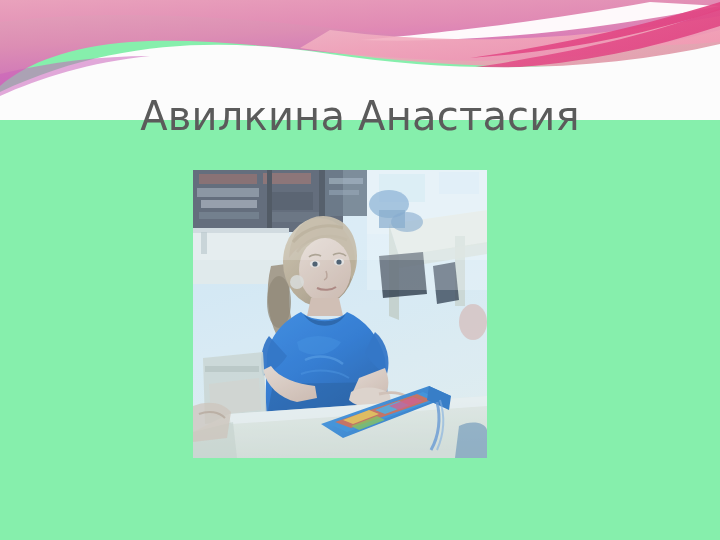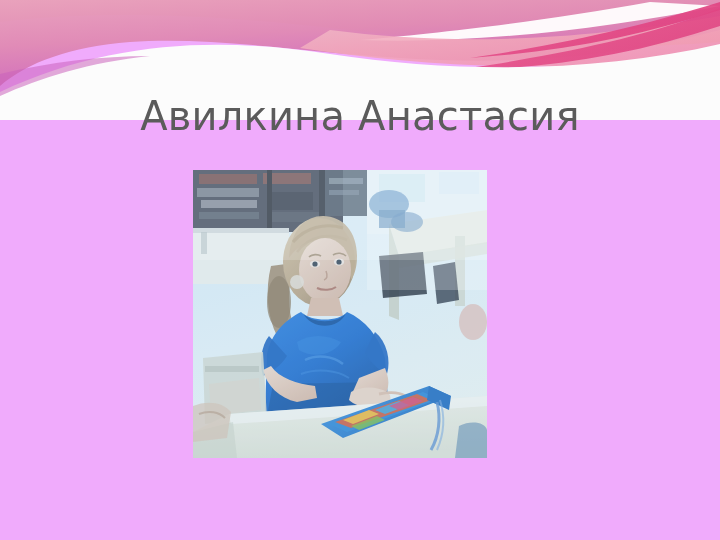--- a/index.html
+++ b/index.html
@@ -11,21 +11,21 @@
     height: 540px;
     background: #fbfbfb;
     font-family: "DejaVu Sans", sans-serif;
     overflow: hidden;
   }
 
   .slide {
     position: relative;
     width: 720px;
     height: 540px;
-    background: #f0abfc;
+    background: #86efac;
     overflow: hidden;
   }
 
   
   .wave-decoration {
     position: absolute;
     left: 0;
     top: 0;
     width: 720px;
     height: 120px;

